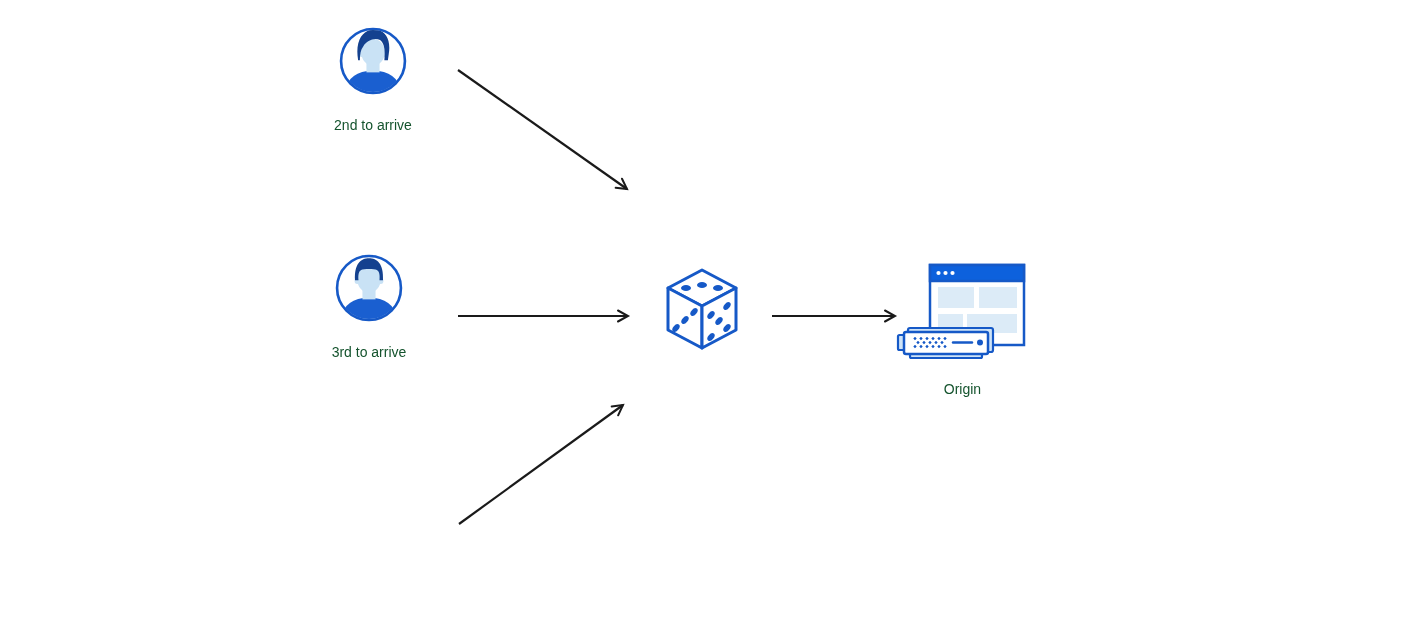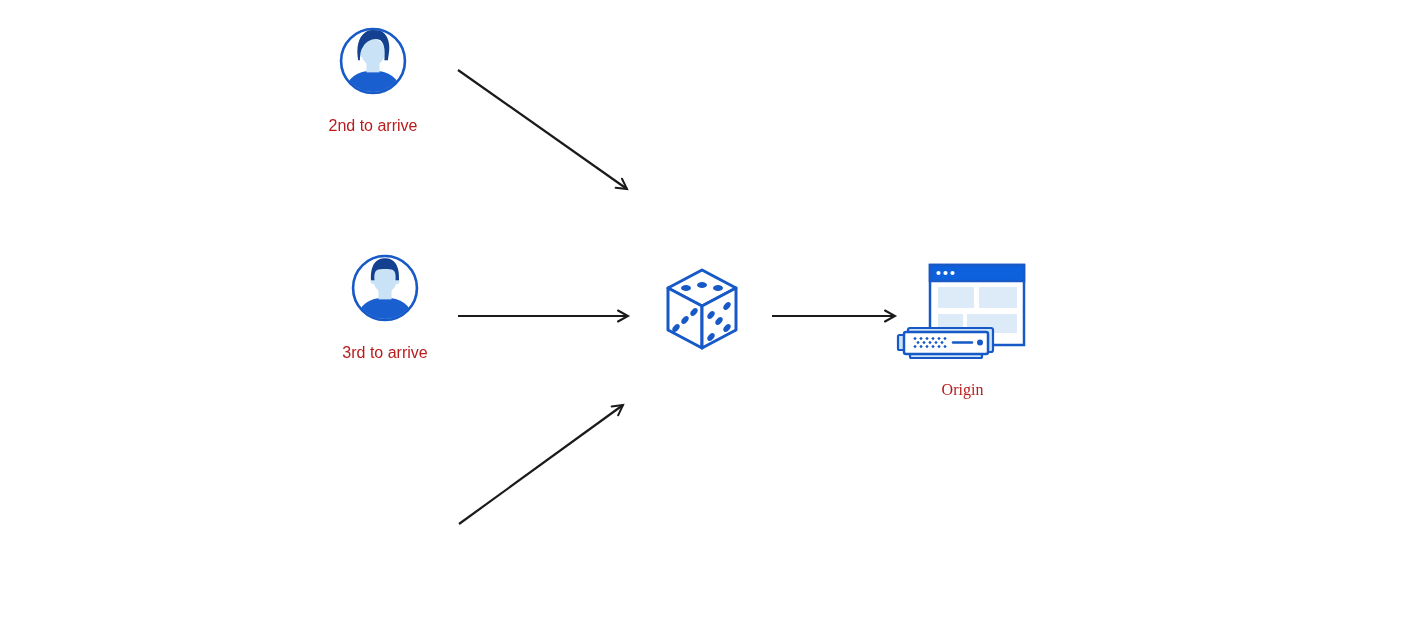--- a/index.html
+++ b/index.html
@@ -22,33 +22,33 @@
     height: 633px;
     pointer-events: none;
   }
   .node {
     position: absolute;
     display: flex;
     flex-direction: column;
     align-items: center;
   }
   .node-visitor-0 { left: 308px; top: 26px;  width: 130px; }
-  .node-visitor-1 { left: 320px; top: 253px; width: 130px; }
+  .node-visitor-1 { left: 304px; top: 253px; width: 130px; }
   .node-visitor-2 { left: 306px; top: 481px; width: 130px; }
   .node-dice      { left: 664px; top: 266px; }
   .node-origin    { left: 895px; top: 262px; width: 135px; }
   .node-label {
     margin-top: 19px;
-    font-size: 16px;
+    font-size: 14px;
     line-height: 21px;
-    color: #b91c1c;
+    color: #14532d;
     text-align: right;
     white-space: nowrap;
   }
-  .node-origin .node-label { margin-top: 12px; font-family: Liberation Serif, serif; }
+  .node-origin .node-label { margin-top: 12px; }
 </style>
 </head>
 <body>
 
 <div class="canvas">
 
   <svg class="arrows-layer" viewBox="0 0 1405 633">
     <defs>
       <marker id="arrowhead" markerUnits="userSpaceOnUse" markerWidth="18" markerHeight="16" refX="13" refY="8" orient="auto">
         <path d="M3 2.5 L13 8 L3 13.5" fill="none" stroke="#1a1a1a" stroke-width="2" stroke-linecap="round"></path>

